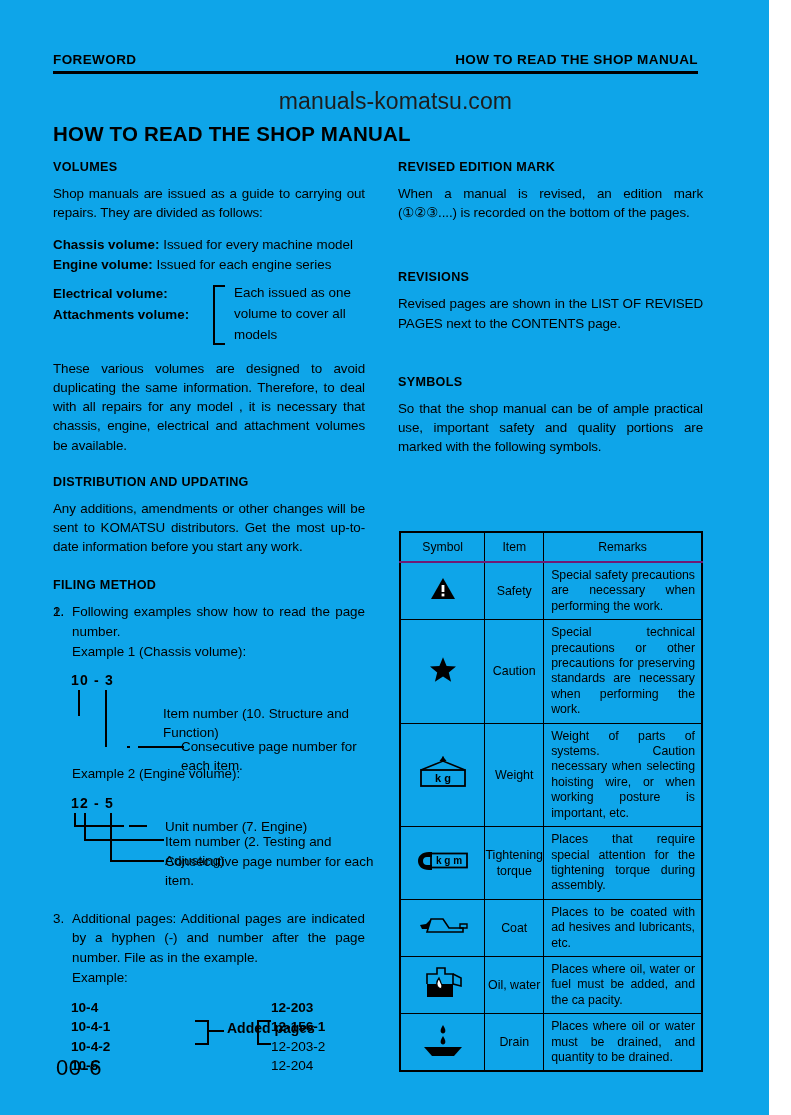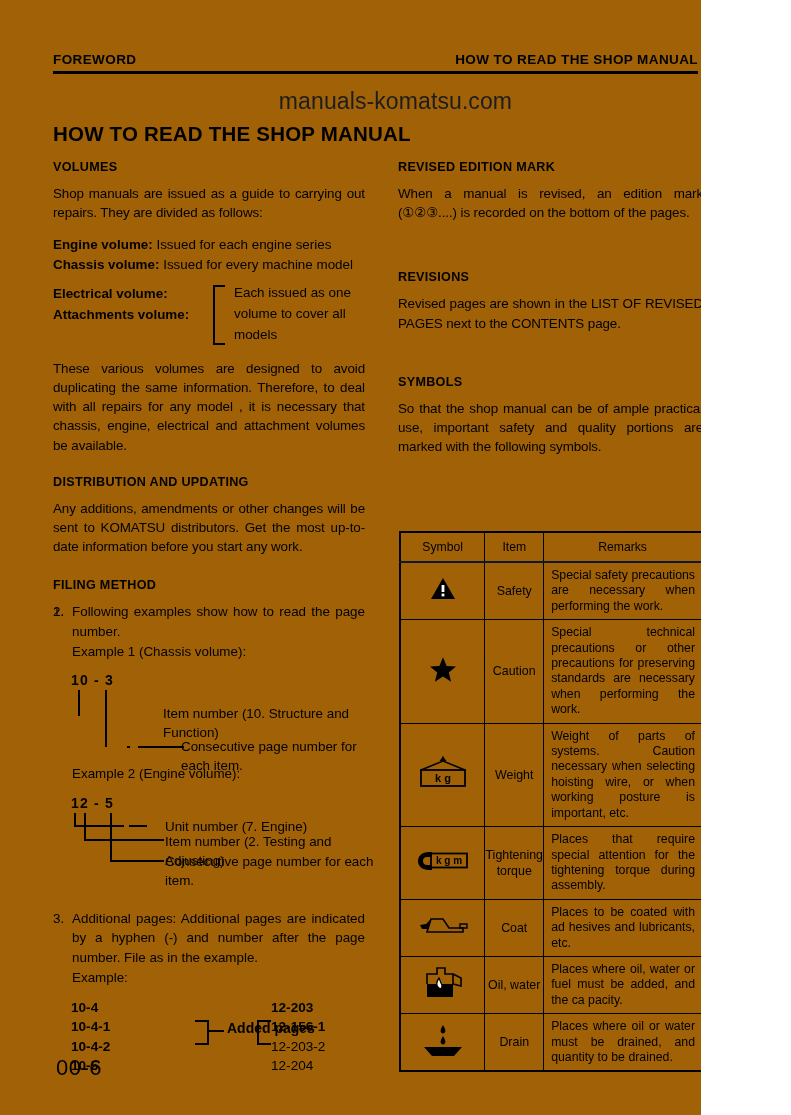--- a/index.html
+++ b/index.html
@@ -6,23 +6,23 @@
     margin: 0;
     padding: 0;
     background: #ffffff;
   }
   body {
     font-family: "Liberation Sans", sans-serif;
     color: #000000;
   }
   #page {
     position: relative;
-    width: 701px;
+    width: 769px;
     height: 1115px;
-    background: #a16207;
+    background: #0ea5e9;
     overflow: hidden;
   }
 
   
   .runhead {
     position: absolute;
     top: 52px;
     left: 53px;
     width: 645px;
     height: 22px;
@@ -295,21 +295,21 @@
   .symtable th, .symtable td {
     border: 1px solid #000;
     padding: 0;
     vertical-align: middle;
   }
   .symtable thead th {
     font-size: 12.2px;
     font-weight: normal;
     text-align: center;
     padding: 7px 0 7px 0;
-    border-bottom: 2px solid #0f172a;
+    border-bottom: 2px solid #701a75;
   }
   .symtable .c-sym { width: 62px; text-align: center; }
   .symtable .c-item { width: 58px; text-align: center; }
   .symtable .c-rem { width: 184px; }
   .symtable td.c-sym { padding: 5px 12px; }
   .symtable td.c-item {
     font-size: 12.4px;
     text-align: center;
     line-height: 16px;
   }
@@ -346,26 +346,26 @@
 
   <div class="doc-title">HOW TO READ THE SHOP MANUAL</div>
 
   <div class="col-left">
 
     <h3 class="sec">VOLUMES</h3>
     <p class="body">Shop manuals are issued as a guide to carrying out repairs.  They are divided as follows:</p>
 
     <div class="voldef">
       <div class="ln">
+        <span class="lbl-b">Chassis volume:</span>
+        <span>Issued for every machine model</span>
+      </div>
+      <div class="ln">
         <span class="lbl-b">Engine volume:</span>
         <span>Issued for each engine series</span>
-      </div>
-      <div class="ln">
-        <span class="lbl-b">Chassis volume:</span>
-        <span>Issued for every machine model</span>
       </div>
     </div>
 
     <div class="brace-block">
       <div class="names">
         <div>Electrical volume:</div>
         <div>Attachments volume:</div>
       </div>
       <div class="brace"></div>
       <div class="bside">Each issued as one volume to cover all models</div>

